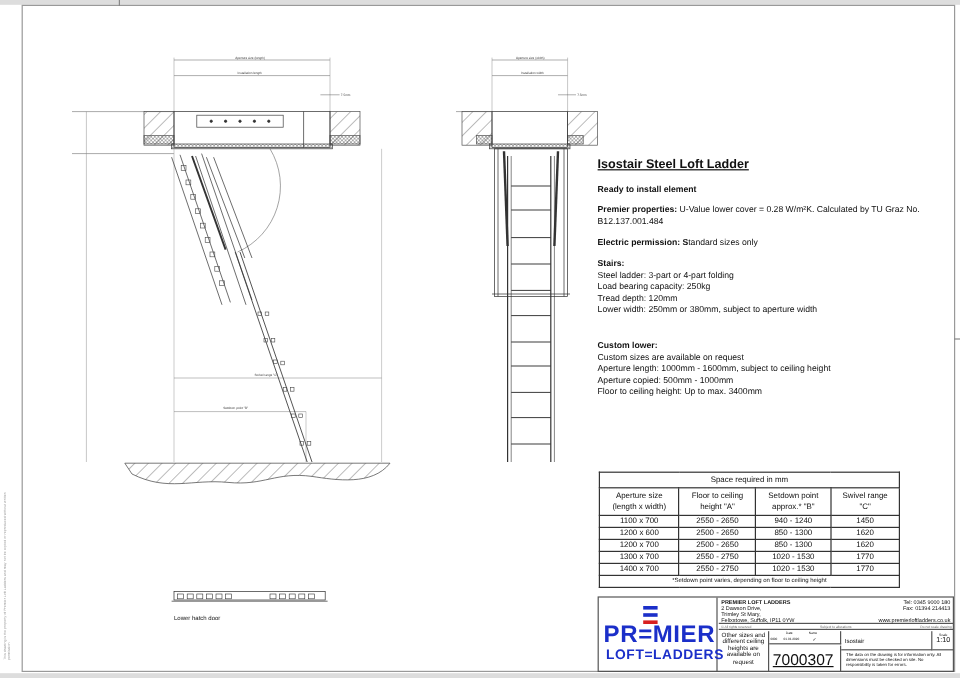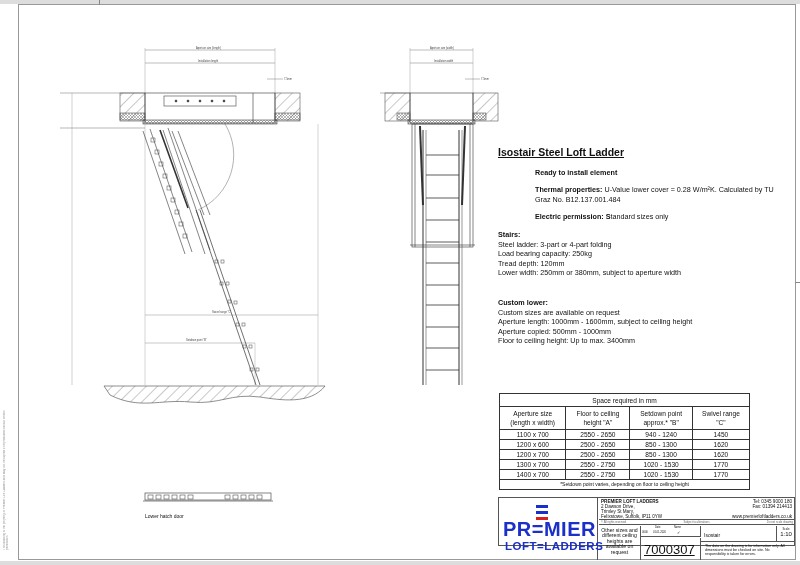--- a/index.html
+++ b/index.html
@@ -4,31 +4,31 @@
 <style>
   * { box-sizing: border-box; margin: 0; padding: 0; }
   html, body { width: 800px; height: 565px; background: #fff; overflow: hidden; }
   body { position: relative; font-family: "Liberation Sans", sans-serif; color: #111; }
   .frame-outer { position: absolute; left: 0; top: 0; width: 800px; height: 565px; border-top: 4px solid #ddd; border-bottom: 4px solid #ddd; }
   .frame { position: absolute; left: 18px; top: 4px; width: 778px; height: 556px; border: 1px solid #999; }
   .tick-top { position: absolute; left: 99px; top: 0; width: 1px; height: 5px; background: #888; }
   .tick-right { position: absolute; left: 795px; top: 282px; width: 5px; height: 1px; background: #888; }
   .side-note { position: absolute; left: 3px; top: 400px; width: 10px; height: 150px; font-size: 3px; color: #999; writing-mode: vertical-rl; transform: rotate(180deg); overflow: hidden; line-height: 3px; }
   svg.drawing { position: absolute; left: 0; top: 0; }
-  .spec { position: absolute; left: 498px; top: 148px; width: 290px; font-size: 7.2px; line-height: 9.6px; }
+  .spec { position: absolute; left: 498px; top: 133px; width: 290px; font-size: 7.2px; line-height: 9.6px; }
   .spec h1 { font-size: 10.5px; font-weight: bold; text-decoration: underline; margin-bottom: 10px; }
   .spec .b { font-weight: bold; }
-  .spec p { margin-bottom: 8px; margin-left: 37px; }
+  .spec p { margin-bottom: 8px; }
   .spec .list div { line-height: 9.6px; }
   table.space { position: absolute; left: 499px; top: 393px; width: 251px; border-collapse: collapse; font-size: 6.6px; text-align: center; }
   table.space td, table.space th { border: 1px solid #333; font-weight: normal; padding: 0 2px; height: 9.6px; line-height: 9px; }
   table.space th.cap { height: 13px; }
   table.space th.hdr { line-height: 9px; padding: 2px 2px; }
   table.space td.foot { font-size: 5px; height: 9px; }
-  .tb { position: absolute; left: 498px; top: 497px; width: 297px; height: 49px; border: 1px solid #555; }
+  .tb { position: absolute; left: 498px; top: 497px; width: 297px; height: 63px; border: 1px solid #555; }
   .logo { position: absolute; left: 0; top: 0; width: 99px; height: 62px; border-right: 1px solid #555; }
   .logo .bar { position: absolute; height: 2.5px; background: #1b2fc9; }
   .logo .bar.red { background: #d82020; }
   .logo .w1 { position: absolute; left: 4px; top: 20px; font-size: 20px; font-weight: bold; color: #1b2fc9; letter-spacing: 0.5px; }
   .logo .w2 { position: absolute; left: 6px; top: 42px; font-size: 11.5px; font-weight: bold; color: #1b2fc9; letter-spacing: 0.5px; }
   .company { position: absolute; left: 100px; top: 0; width: 196px; height: 22px; font-size: 4.6px; line-height: 5px; padding: 1px 2px; border-bottom: 1px solid #555; }
   .company .r { position: absolute; right: 3px; top: 1px; text-align: right; }
   .company .web { position: absolute; right: 3px; top: 16px; }
   .strip { position: absolute; left: 100px; top: 22px; width: 196px; height: 5px; font-size: 2.8px; color: #666; border-bottom: 1px solid #555; padding: 0 2px; display: flex; justify-content: space-between; }
   .other { position: absolute; left: 100px; top: 28px; width: 42px; height: 34px; font-size: 5.2px; line-height: 5.4px; text-align: center; padding-top: 2px; border-right: 1px solid #555; }
@@ -203,21 +203,21 @@
       <rect x="257" y="495" width="5" height="4"></rect>
     </g>
   </g>
 </svg>
 
 <div class="caption">Lower hatch door</div>
 
 <div class="spec">
   <h1>Isostair Steel Loft Ladder</h1>
   <p class="b">Ready to install element</p>
-  <p><span class="b">Thermal properties:</span><span> U-Value lower cover = 0.28 W/m²K.  Calculated by TU Graz No. B12.137.001.484</span></p>
+  <p><span class="b">Premier properties:</span><span> U-Value lower cover = 0.28 W/m²K.  Calculated by TU Graz No. B12.137.001.484</span></p>
   <p><span class="b">Electric permission: S</span><span>tandard sizes only</span></p>
   <div class="list" style="margin-bottom:20px">
     <div class="b">Stairs:</div>
     <div>Steel ladder: 3-part or 4-part folding</div>
     <div>Load bearing capacity: 250kg</div>
     <div>Tread depth: 120mm</div>
     <div>Lower width: 250mm or 380mm, subject to aperture width</div>
   </div>
   <div class="list">
     <div class="b">Custom lower:</div>

